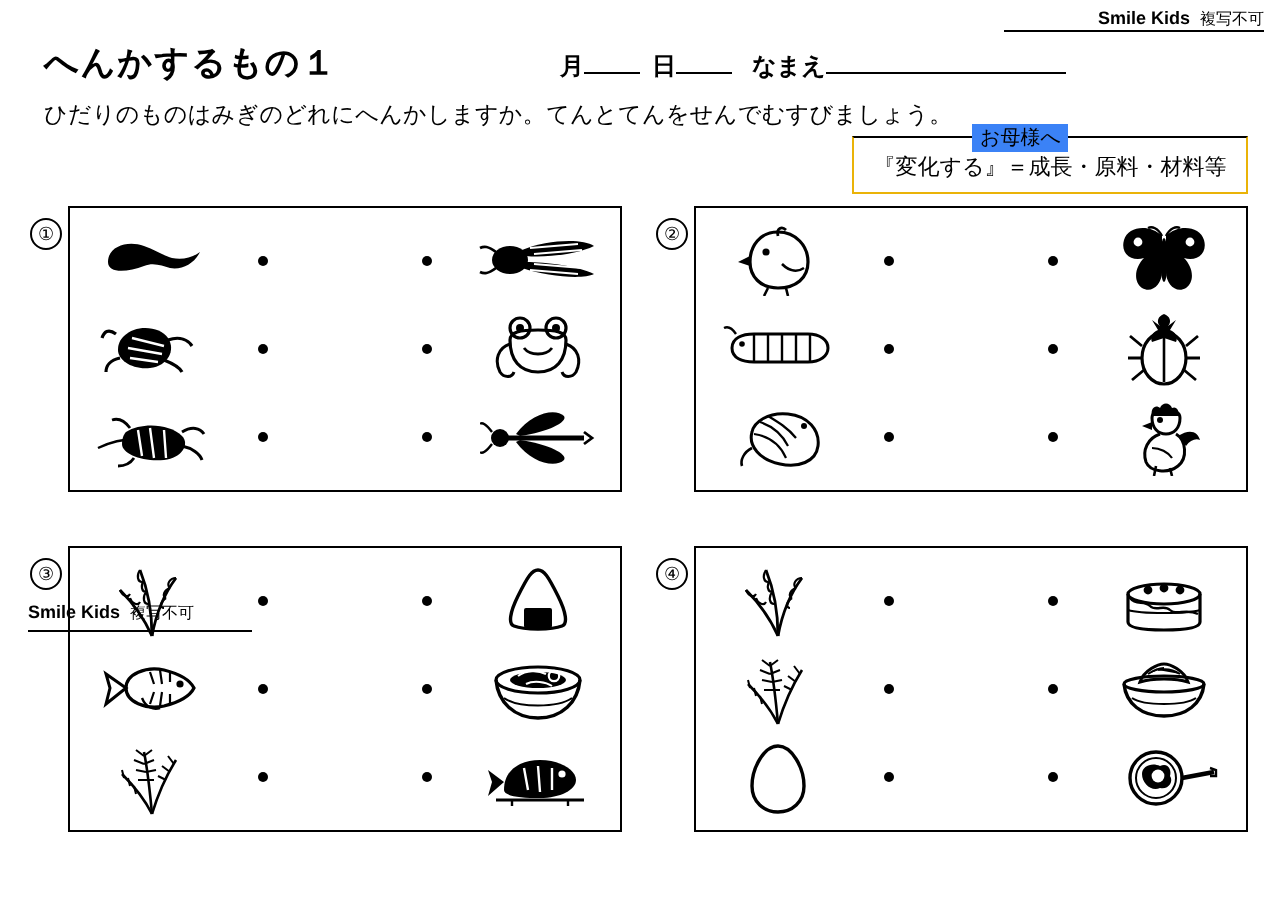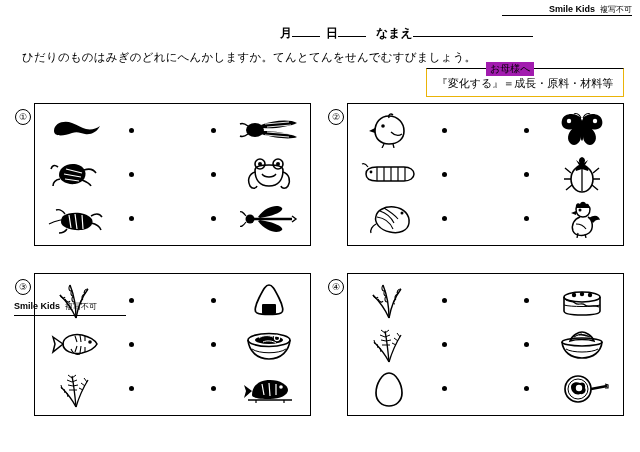--- a/index.html
+++ b/index.html
@@ -92,21 +92,21 @@
   .parent-note {
     position: absolute;
     right: 16px;
     top: 68px;
     width: 198px;
   }
   .pn-label {
     position: absolute;
     top: -6px;
     left: 60px;
-    background: #a21caf;
+    background: #3b82f6;
     font-size: 10px;
     padding: 0 4px;
     white-space: nowrap;
   }
   .pn-box {
     border: 1px solid #eab308;
     border-top-color: #000;
     padding: 7px 6px 5px 6px;
     font-size: 11px;
     text-align: center;
@@ -217,20 +217,21 @@
 <body>
 
 <div class="sheet">
 
   <div class="brand-top">
     <span class="brand">Smile Kids</span>
     <span class="note">複写不可</span>
   </div>
   <div class="brand-rule-top"></div>
 
+  <div class="title">へんかするもの１</div>
 
   <div class="fields">
     <div class="field f-month">
       <span class="lbl">月</span>
       <span class="line"></span>
     </div>
     <div class="field f-day">
       <span class="lbl">日</span>
       <span class="line"></span>
     </div>

